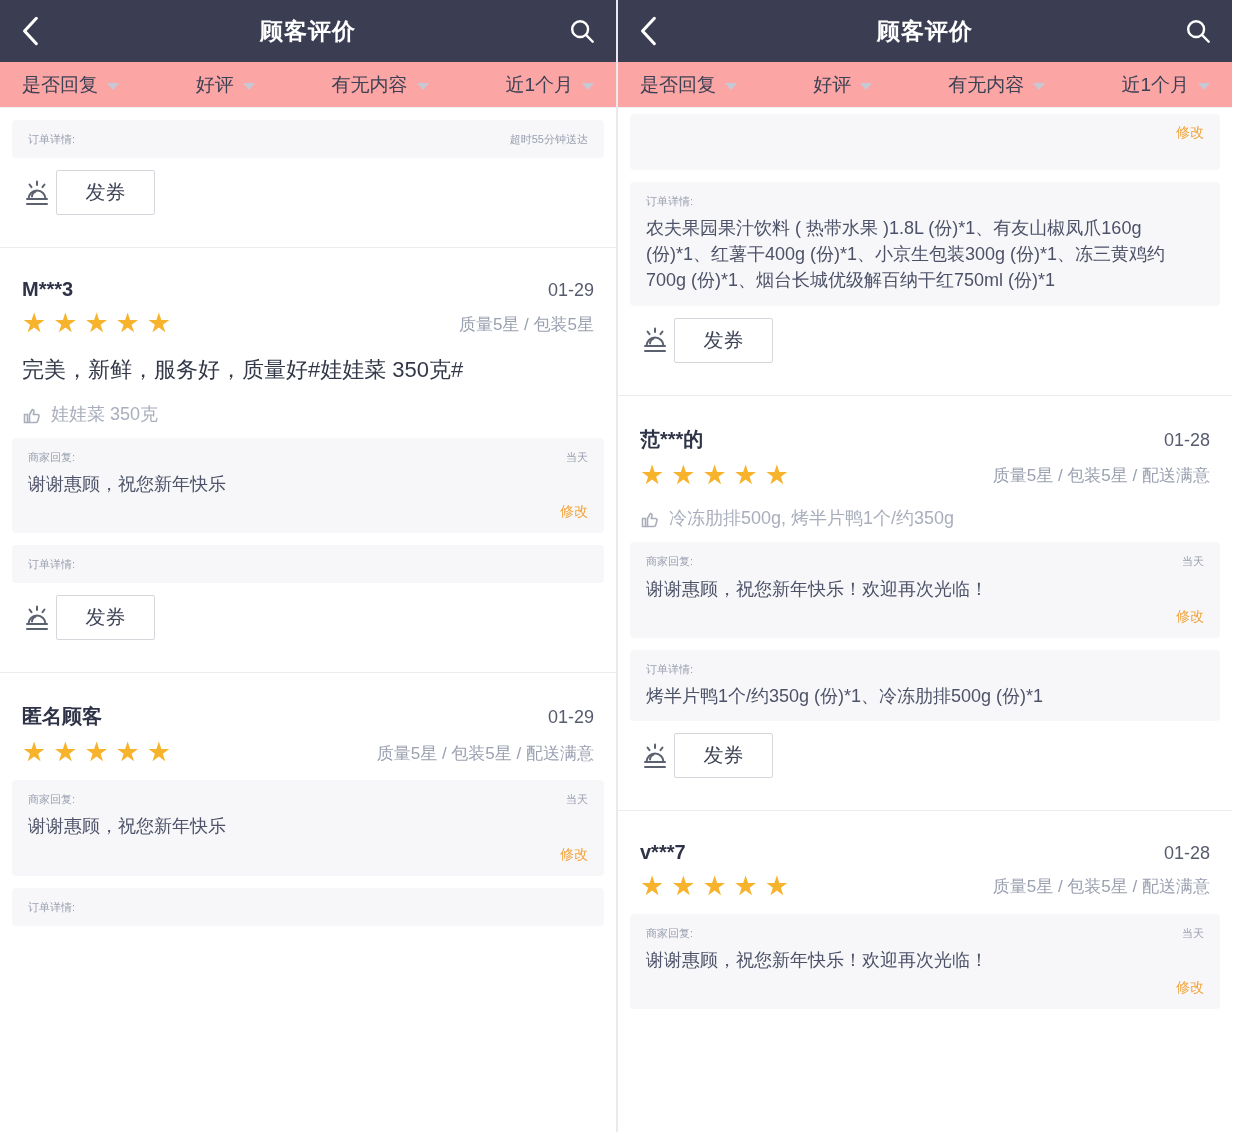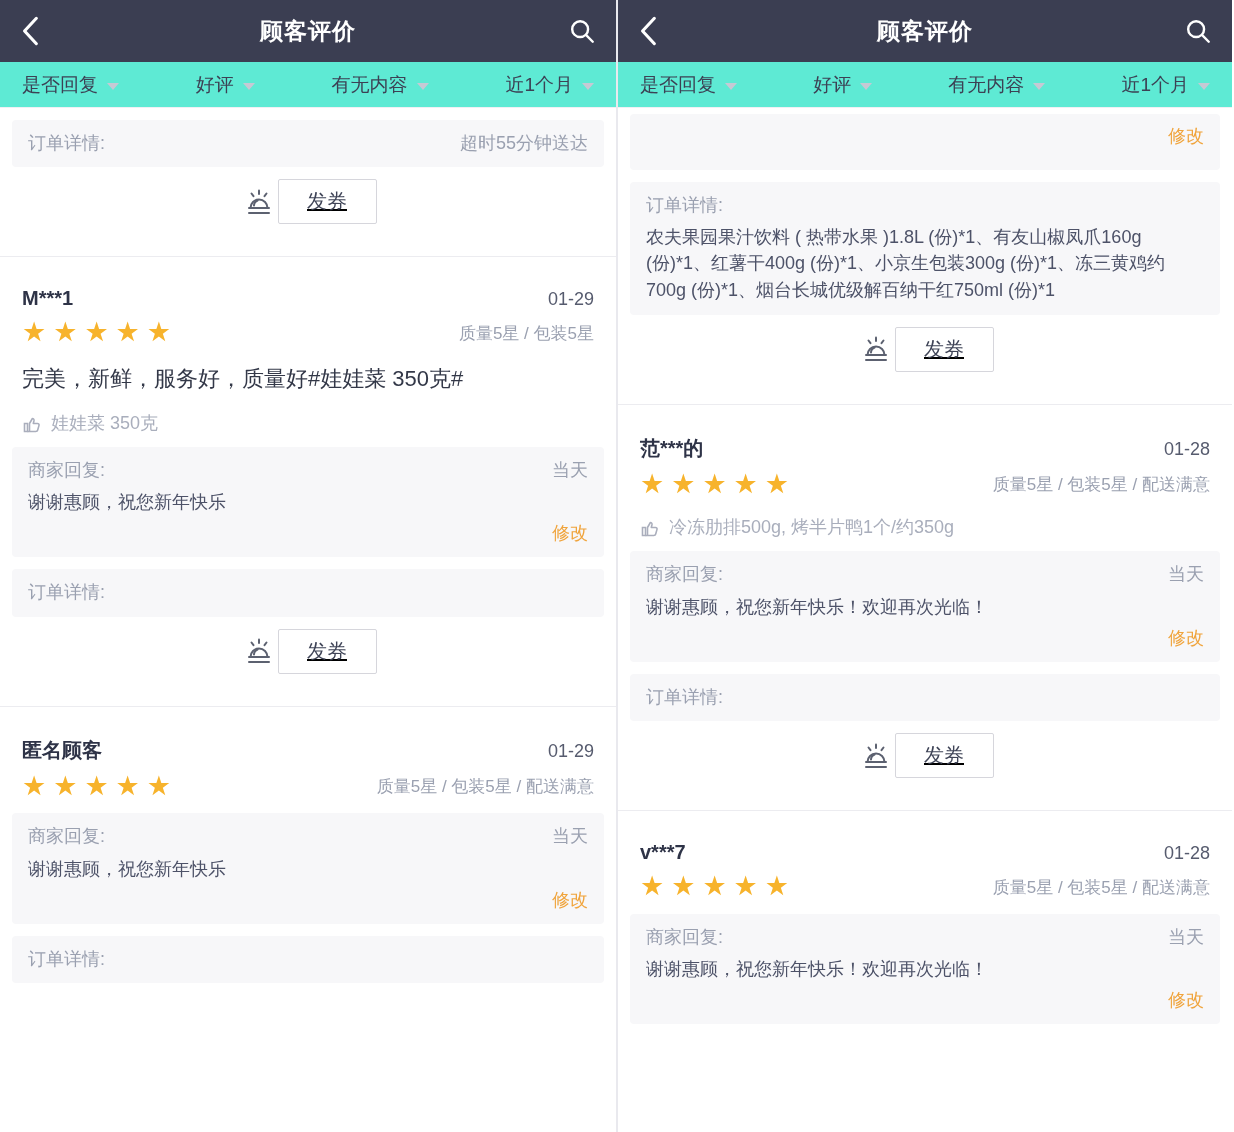--- a/index.html
+++ b/index.html
@@ -8,38 +8,38 @@
   .app { display:flex; width:1234px; height:1132px; }
   .panel { width:616px; height:1132px; overflow:hidden; display:flex; flex-direction:column; background:#fff; }
   .panel.right { border-left:2px solid #e9e9ee; }
 
   .appbar { flex:0 0 62px; background:#3b3e52; color:#fff; position:relative;
     display:flex; align-items:center; justify-content:space-between; padding:0 20px; }
   .appbar-title { position:absolute; left:50%; transform:translateX(-50%);
     font-size:23px; font-weight:bold; letter-spacing:1px; }
   .icon-btn { display:flex; align-items:center; }
 
-  .filterbar { flex:0 0 46px; background:#5eead4; display:flex; align-items:center;
+  .filterbar { flex:0 0 46px; background:#fca5a5; display:flex; align-items:center;
     justify-content:space-between; padding:0 22px; border-bottom:1px solid #f0f0f4; }
   .filter { display:flex; align-items:center; gap:9px; font-size:19px; color:#3c4154; cursor:pointer; }
   .caret { width:0; height:0; border-left:6px solid transparent; border-right:6px solid transparent;
     border-top:7px solid #c6c9d4; margin-top:3px; }
 
   .content { flex:1 1 auto; overflow:hidden; padding:0 12px; }
 
   .card { background:#f7f7f9; border-radius:4px; padding:12px 16px; margin-top:12px; }
   .card-head { display:flex; justify-content:space-between; align-items:flex-start;
-    font-size:18px; color:#9aa0b0; line-height:1.3; }
+    font-size:11px; color:#9aa0b0; line-height:1.3; }
   .card-body { font-size:18px; color:#4d5268; line-height:1.45; margin-top:7px; }
-  .edit-link { text-align:right; color:#f0a43c; font-size:18px; margin-top:6px; cursor:pointer; }
+  .edit-link { text-align:right; color:#f0a43c; font-size:14px; margin-top:6px; cursor:pointer; }
   .clipped-card { height:56px; padding:10px 16px; margin-top:6px; }
   .clipped-card .edit-link { margin-top:0; }
 
-  .action-row { display:flex; justify-content:center; align-items:center;
-    margin-top:12px; padding:0 6px;text-decoration:underline; }
+  .action-row { display:flex; justify-content:flex-start; align-items:center;
+    margin-top:12px; padding:0 6px; }
   .coupon-btn { width:99px; height:45px; background:#fff; border:1px solid #d6d6dc; border-radius:2px;
     font-size:20px; color:#3f4457; display:flex; align-items:center; justify-content:center; cursor:pointer;
     font-family:inherit; }
   .divider { height:1px; background:#ececf0; margin:32px -12px 0; }
 
   .review-head { display:flex; justify-content:space-between; align-items:baseline; margin:30px 10px 0; }
   .user { font-size:20px; font-weight:bold; color:#2e3347; }
   .date { font-size:18px; color:#565b6e; }
   .stars-row { display:flex; justify-content:space-between; align-items:center; margin:8px 10px 0; }
   .stars { color:#f7b32c; font-size:27px; letter-spacing:7px; line-height:1.1; }
@@ -109,21 +109,21 @@
               <path d="M19 10.5v3.4"></path>
               <path d="M26.5 13.5l-2 2.6"></path>
           </svg>
         </span>
         <button class="coupon-btn">发券</button>
       </div>
 
       <div class="divider"></div>
 
       <div class="review-head">
-        <span class="user">M***1</span>
+        <span class="user">M***3</span>
         <span class="date">01-29</span>
       </div>
       <div class="stars-row">
         <span class="stars">★★★★★</span>
         <span class="rating-text">质量5星 / 包装5星</span>
       </div>
       <div class="review-content">完美，新鲜，服务好，质量好#娃娃菜 350克#</div>
       <div class="tag-row">
         <svg width="20" height="20" viewBox="0 0 20 20" fill="none" stroke="#aaaebc" stroke-width="1.6">
           <path d="M2.5 8.5h3v8h-3z"></path>
@@ -278,20 +278,21 @@
           <span>当天</span>
         </div>
         <div class="card-body">谢谢惠顾，祝您新年快乐！欢迎再次光临！</div>
         <div class="edit-link">修改</div>
       </div>
 
       <div class="card">
         <div class="card-head">
           <span>订单详情:</span>
         </div>
+        <div class="card-body">烤半片鸭1个/约350g (份)*1、冷冻肋排500g (份)*1</div>
       </div>
 
       <div class="action-row">
         <span>
           <svg width="38" height="40" viewBox="0 0 38 40" fill="none" stroke="#5c6170" stroke-width="2" stroke-linecap="round">
             <path d="M10.5 28a8.5 8.5 0 0 1 17 0"></path>
               <path d="M9 28h20"></path>
               <path d="M9 33h20"></path>
             <path d="M14 25.5a5.5 5.5 0 0 1 3.6-5"></path>
             <path d="M11.5 13.5l2 2.6"></path>

